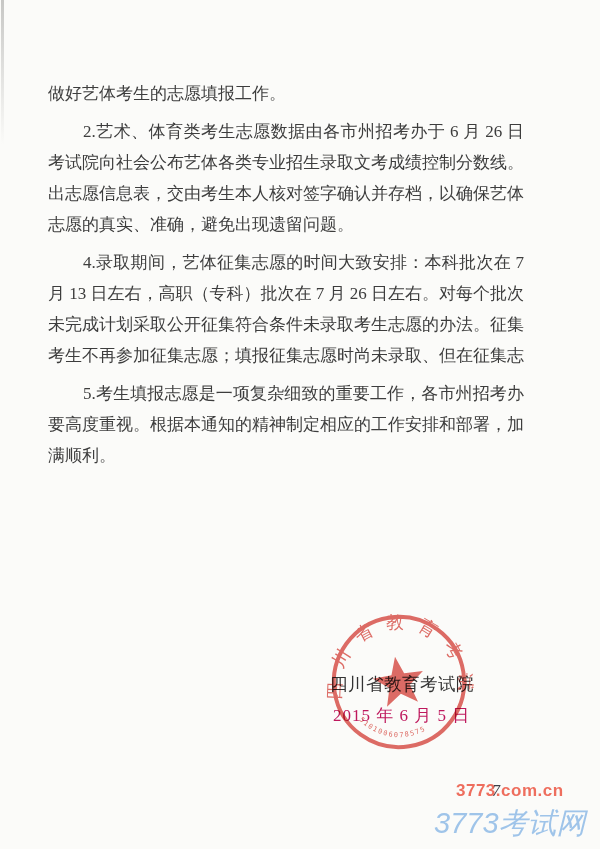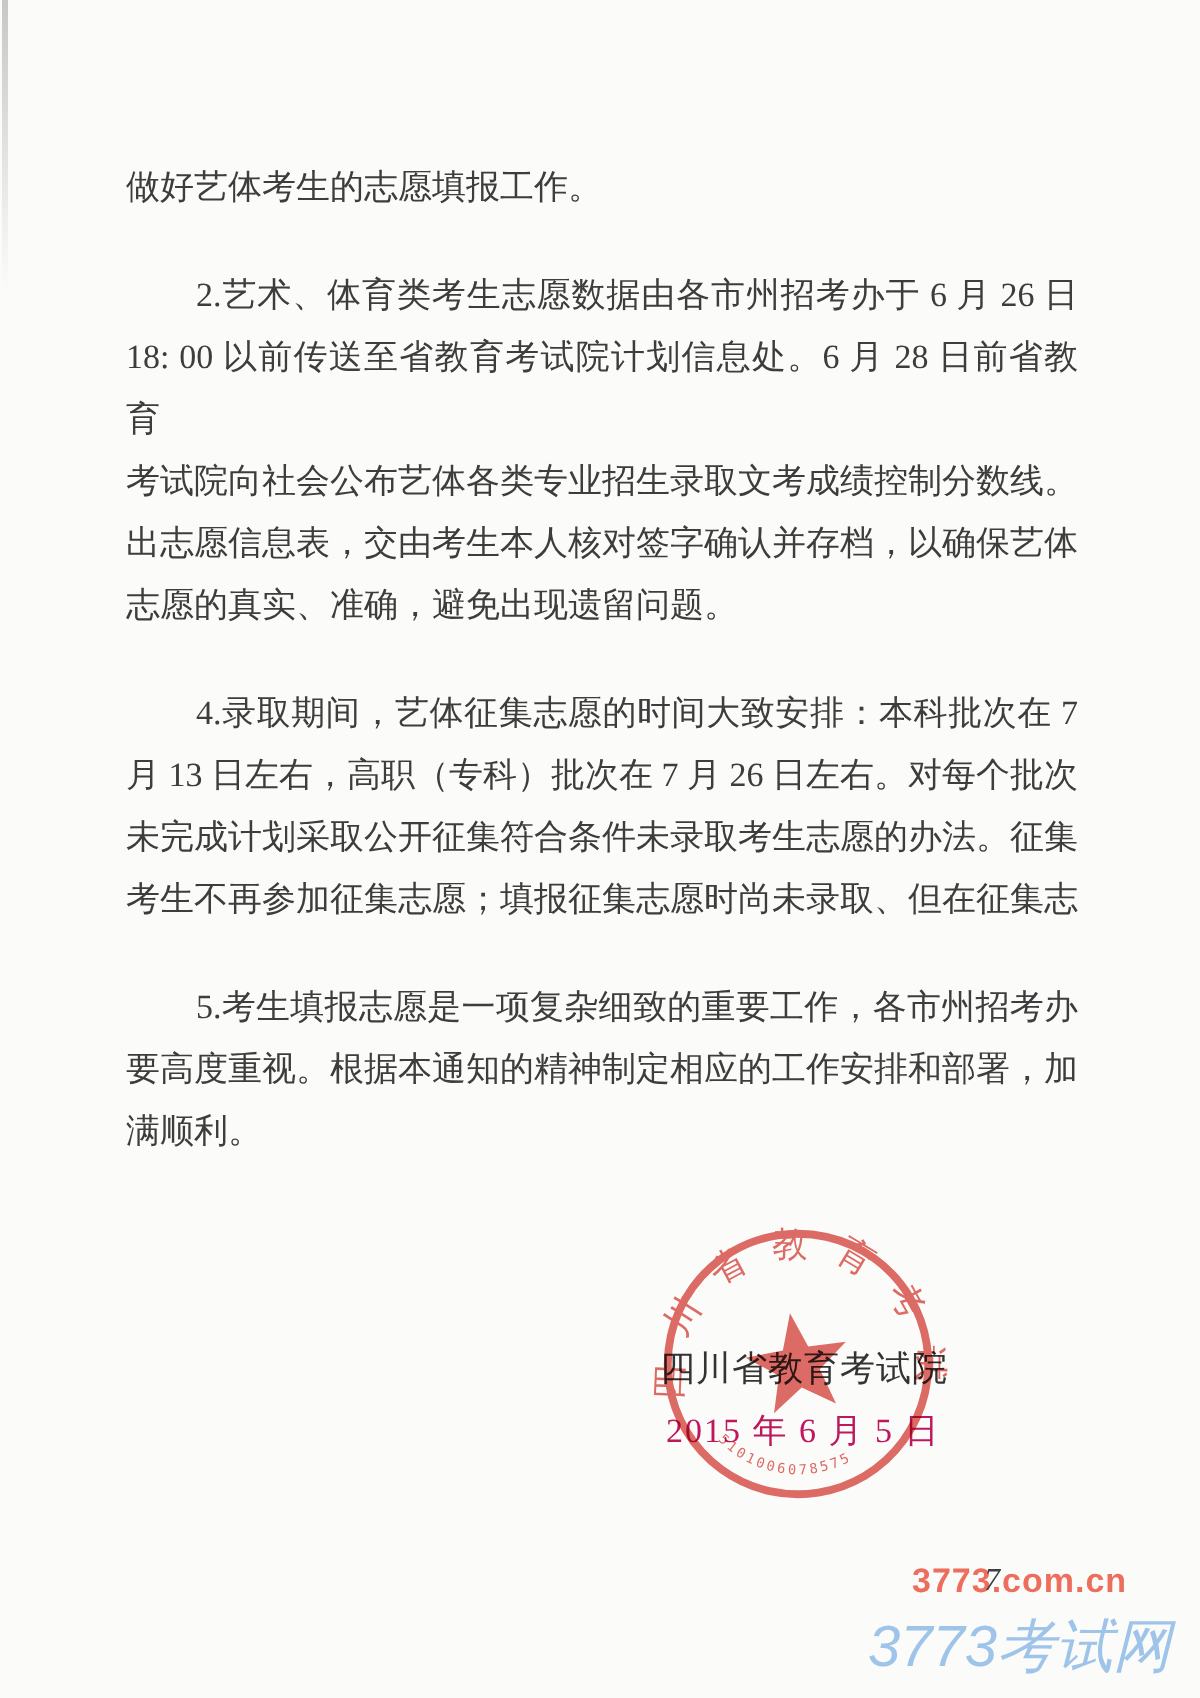--- a/index.html
+++ b/index.html
@@ -14,26 +14,26 @@
     position:relative;width:600px;height:849px;
     background:var(--page_bg);
     font-family:"Liberation Serif","DejaVu Serif",serif;
     overflow:hidden;
   }
   .scan-edge{
     position:absolute;left:1px;top:0;width:3px;height:145px;
     background:linear-gradient(#c7c7c5,rgba(200,200,198,0));
   }
   .body-text{
-    position:absolute;left:63px;top:78px;width:476px;
+    position:absolute;left:48px;top:78px;width:476px;
     color:var(--body_text);font-size:17px;font-family:Liberation Serif, serif;
   }
   .line{line-height:31px;text-align:left;}
   .line.just{text-align:justify;text-align-last:justify;}
-  .line.ind{margin-top:23px;text-indent:35px;}
+  .line.ind{margin-top:7px;text-indent:35px;}
   .signature{
     position:absolute;left:330px;top:672px;width:150px;
     color:#333333;font-size:17.5px;letter-spacing:0.5px;
   }
   .sig-date{
     position:absolute;left:333px;top:704px;width:140px;
     color:#be185d;font-size:17px;letter-spacing:1px;
   }
   .seal{
     position:absolute;left:325px;top:608px;width:148px;height:148px;
@@ -66,21 +66,20 @@
 </head>
 <body>
 
 <div class="page">
 
   <div class="scan-edge"></div>
 
   <div class="body-text">
       <div class="line">做好艺体考生的志愿填报工作。</div>
       <div class="line just ind">2.艺术、体育类考生志愿数据由各市州招考办于 6 月 26 日</div>
-      <div class="line just">18: 00 以前传送至省教育考试院计划信息处。6 月 28 日前省教育</div>
       <div class="line">考试院向社会公布艺体各类专业招生录取文考成绩控制分数线。</div>
       <div class="line just">出志愿信息表，交由考生本人核对签字确认并存档，以确保艺体</div>
       <div class="line">志愿的真实、准确，避免出现遗留问题。</div>
       <div class="line just ind">4.录取期间，艺体征集志愿的时间大致安排：本科批次在 7</div>
       <div class="line just">月 13 日左右，高职（专科）批次在 7 月 26 日左右。对每个批次</div>
       <div class="line just">未完成计划采取公开征集符合条件未录取考生志愿的办法。征集</div>
       <div class="line just">考生不再参加征集志愿；填报征集志愿时尚未录取、但在征集志</div>
       <div class="line just ind">5.考生填报志愿是一项复杂细致的重要工作，各市州招考办</div>
       <div class="line just">要高度重视。根据本通知的精神制定相应的工作安排和部署，加</div>
       <div class="line">满顺利。</div>

